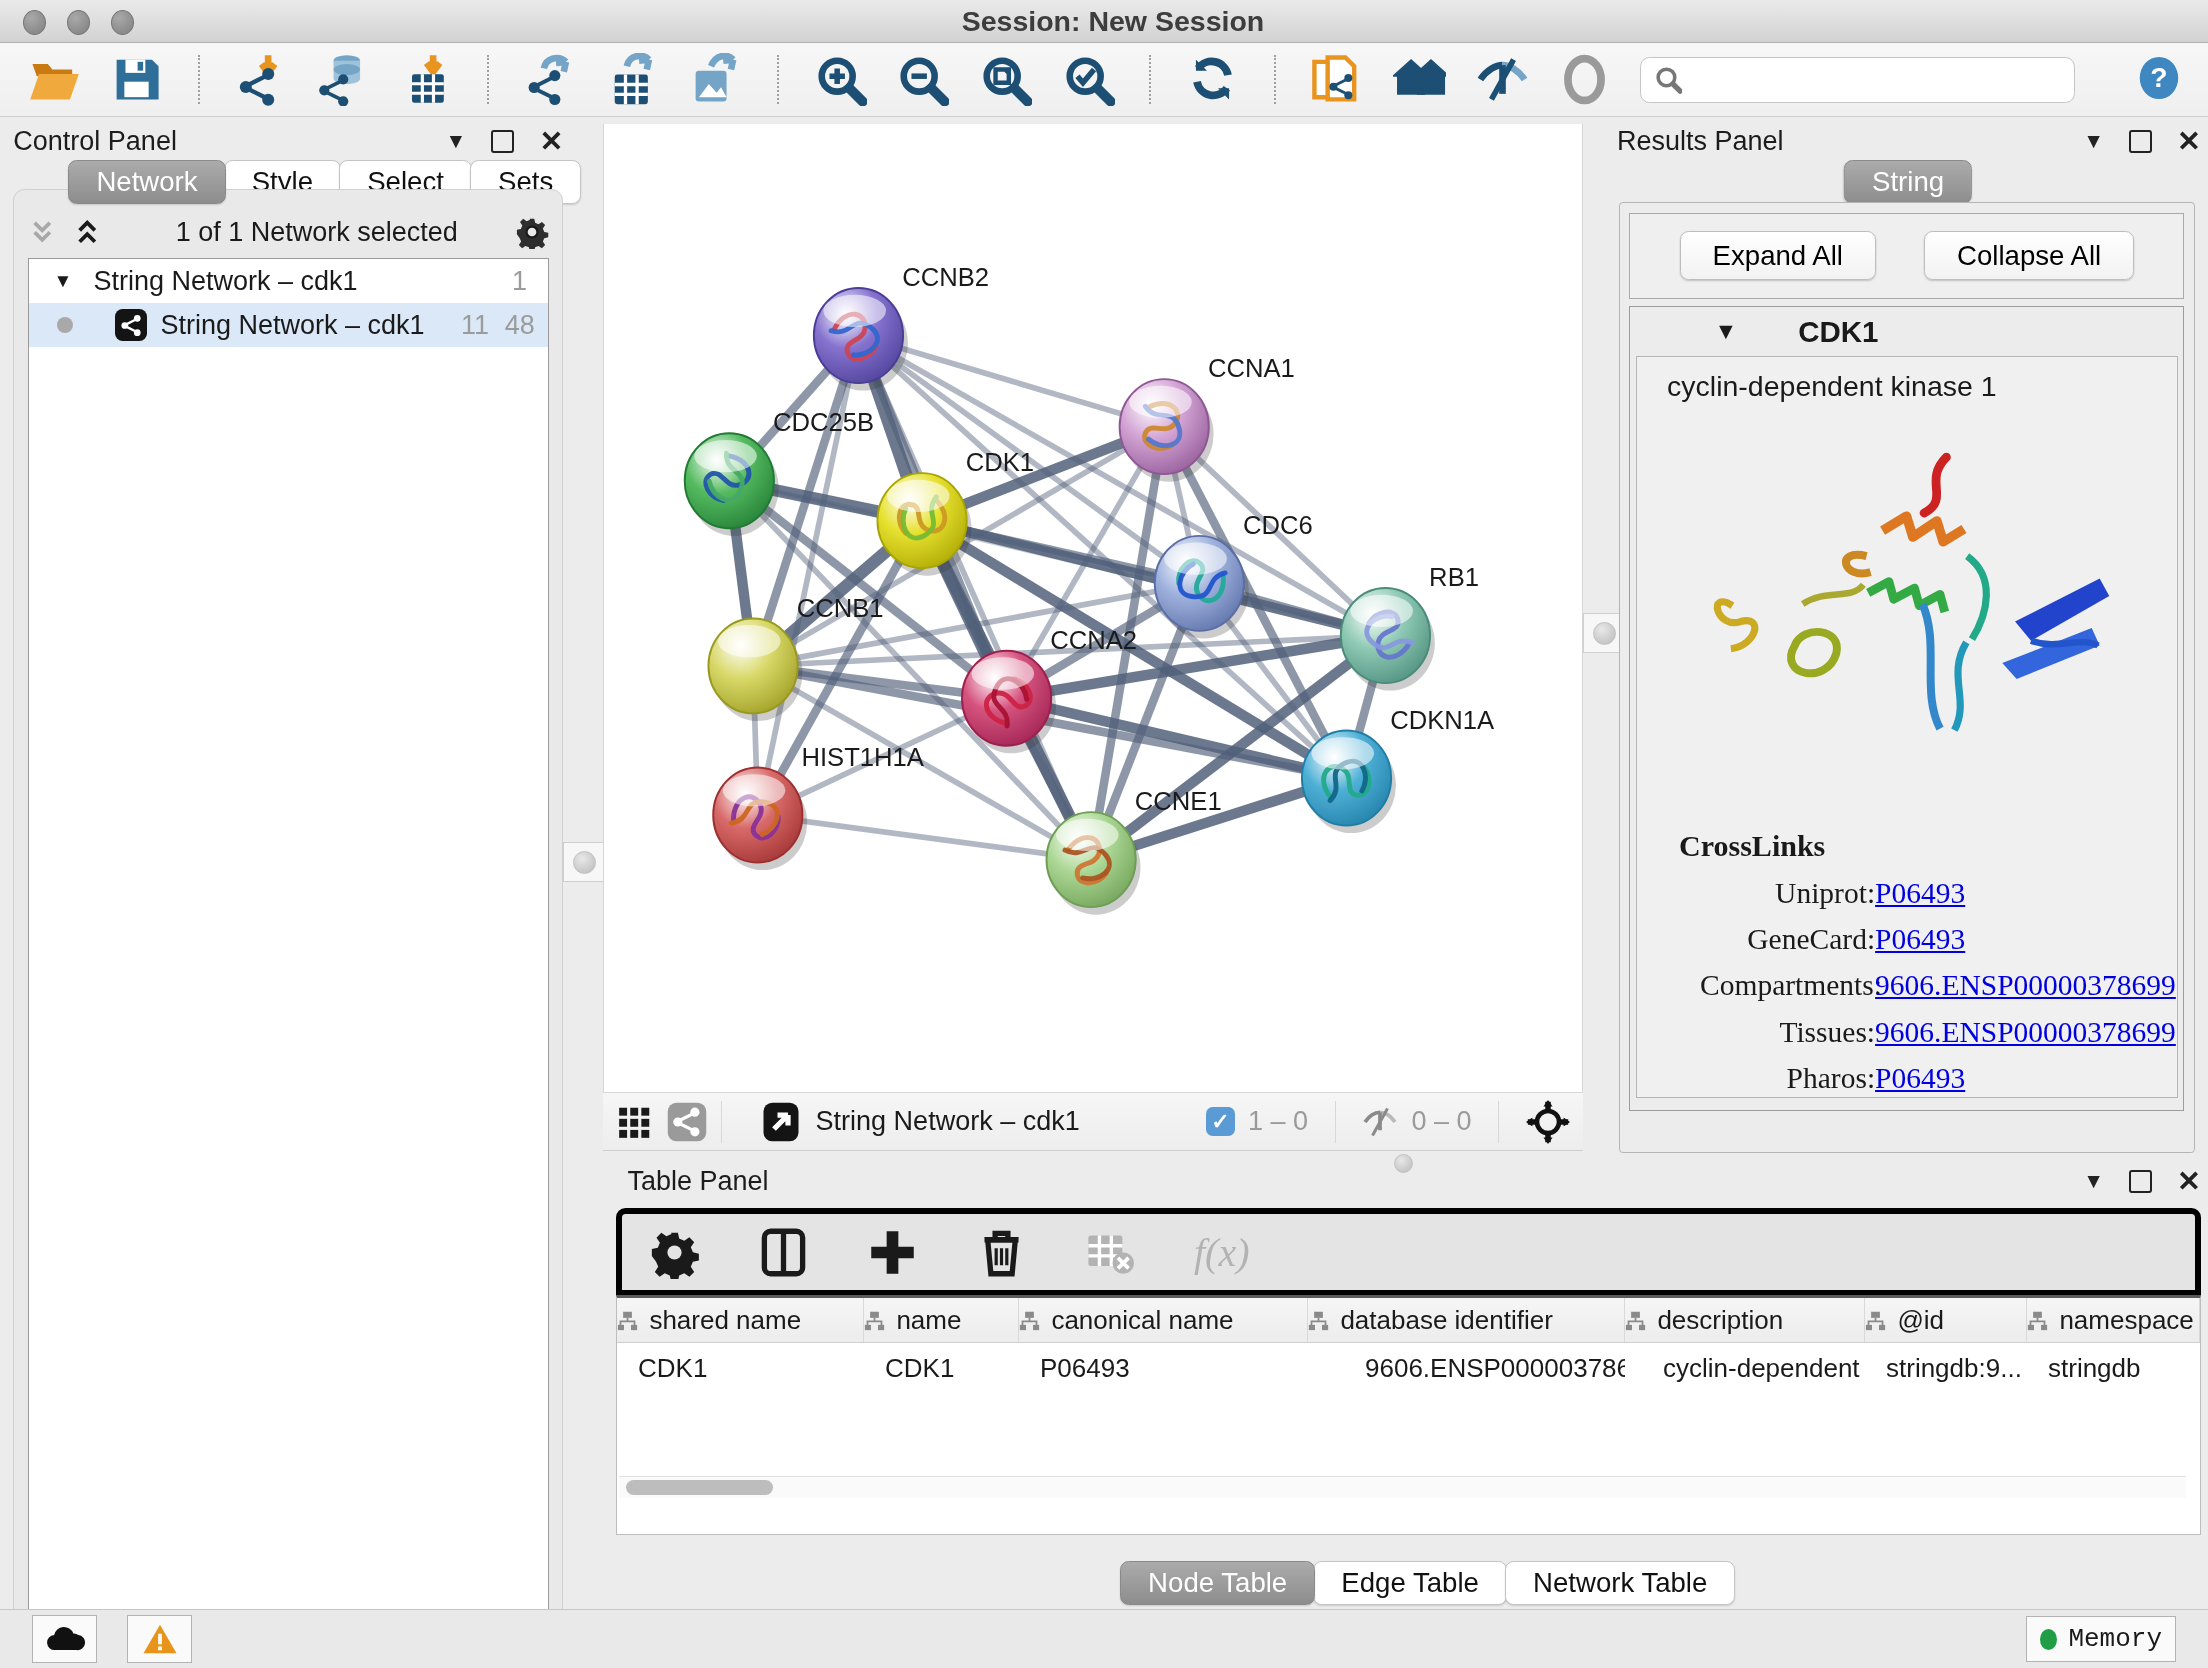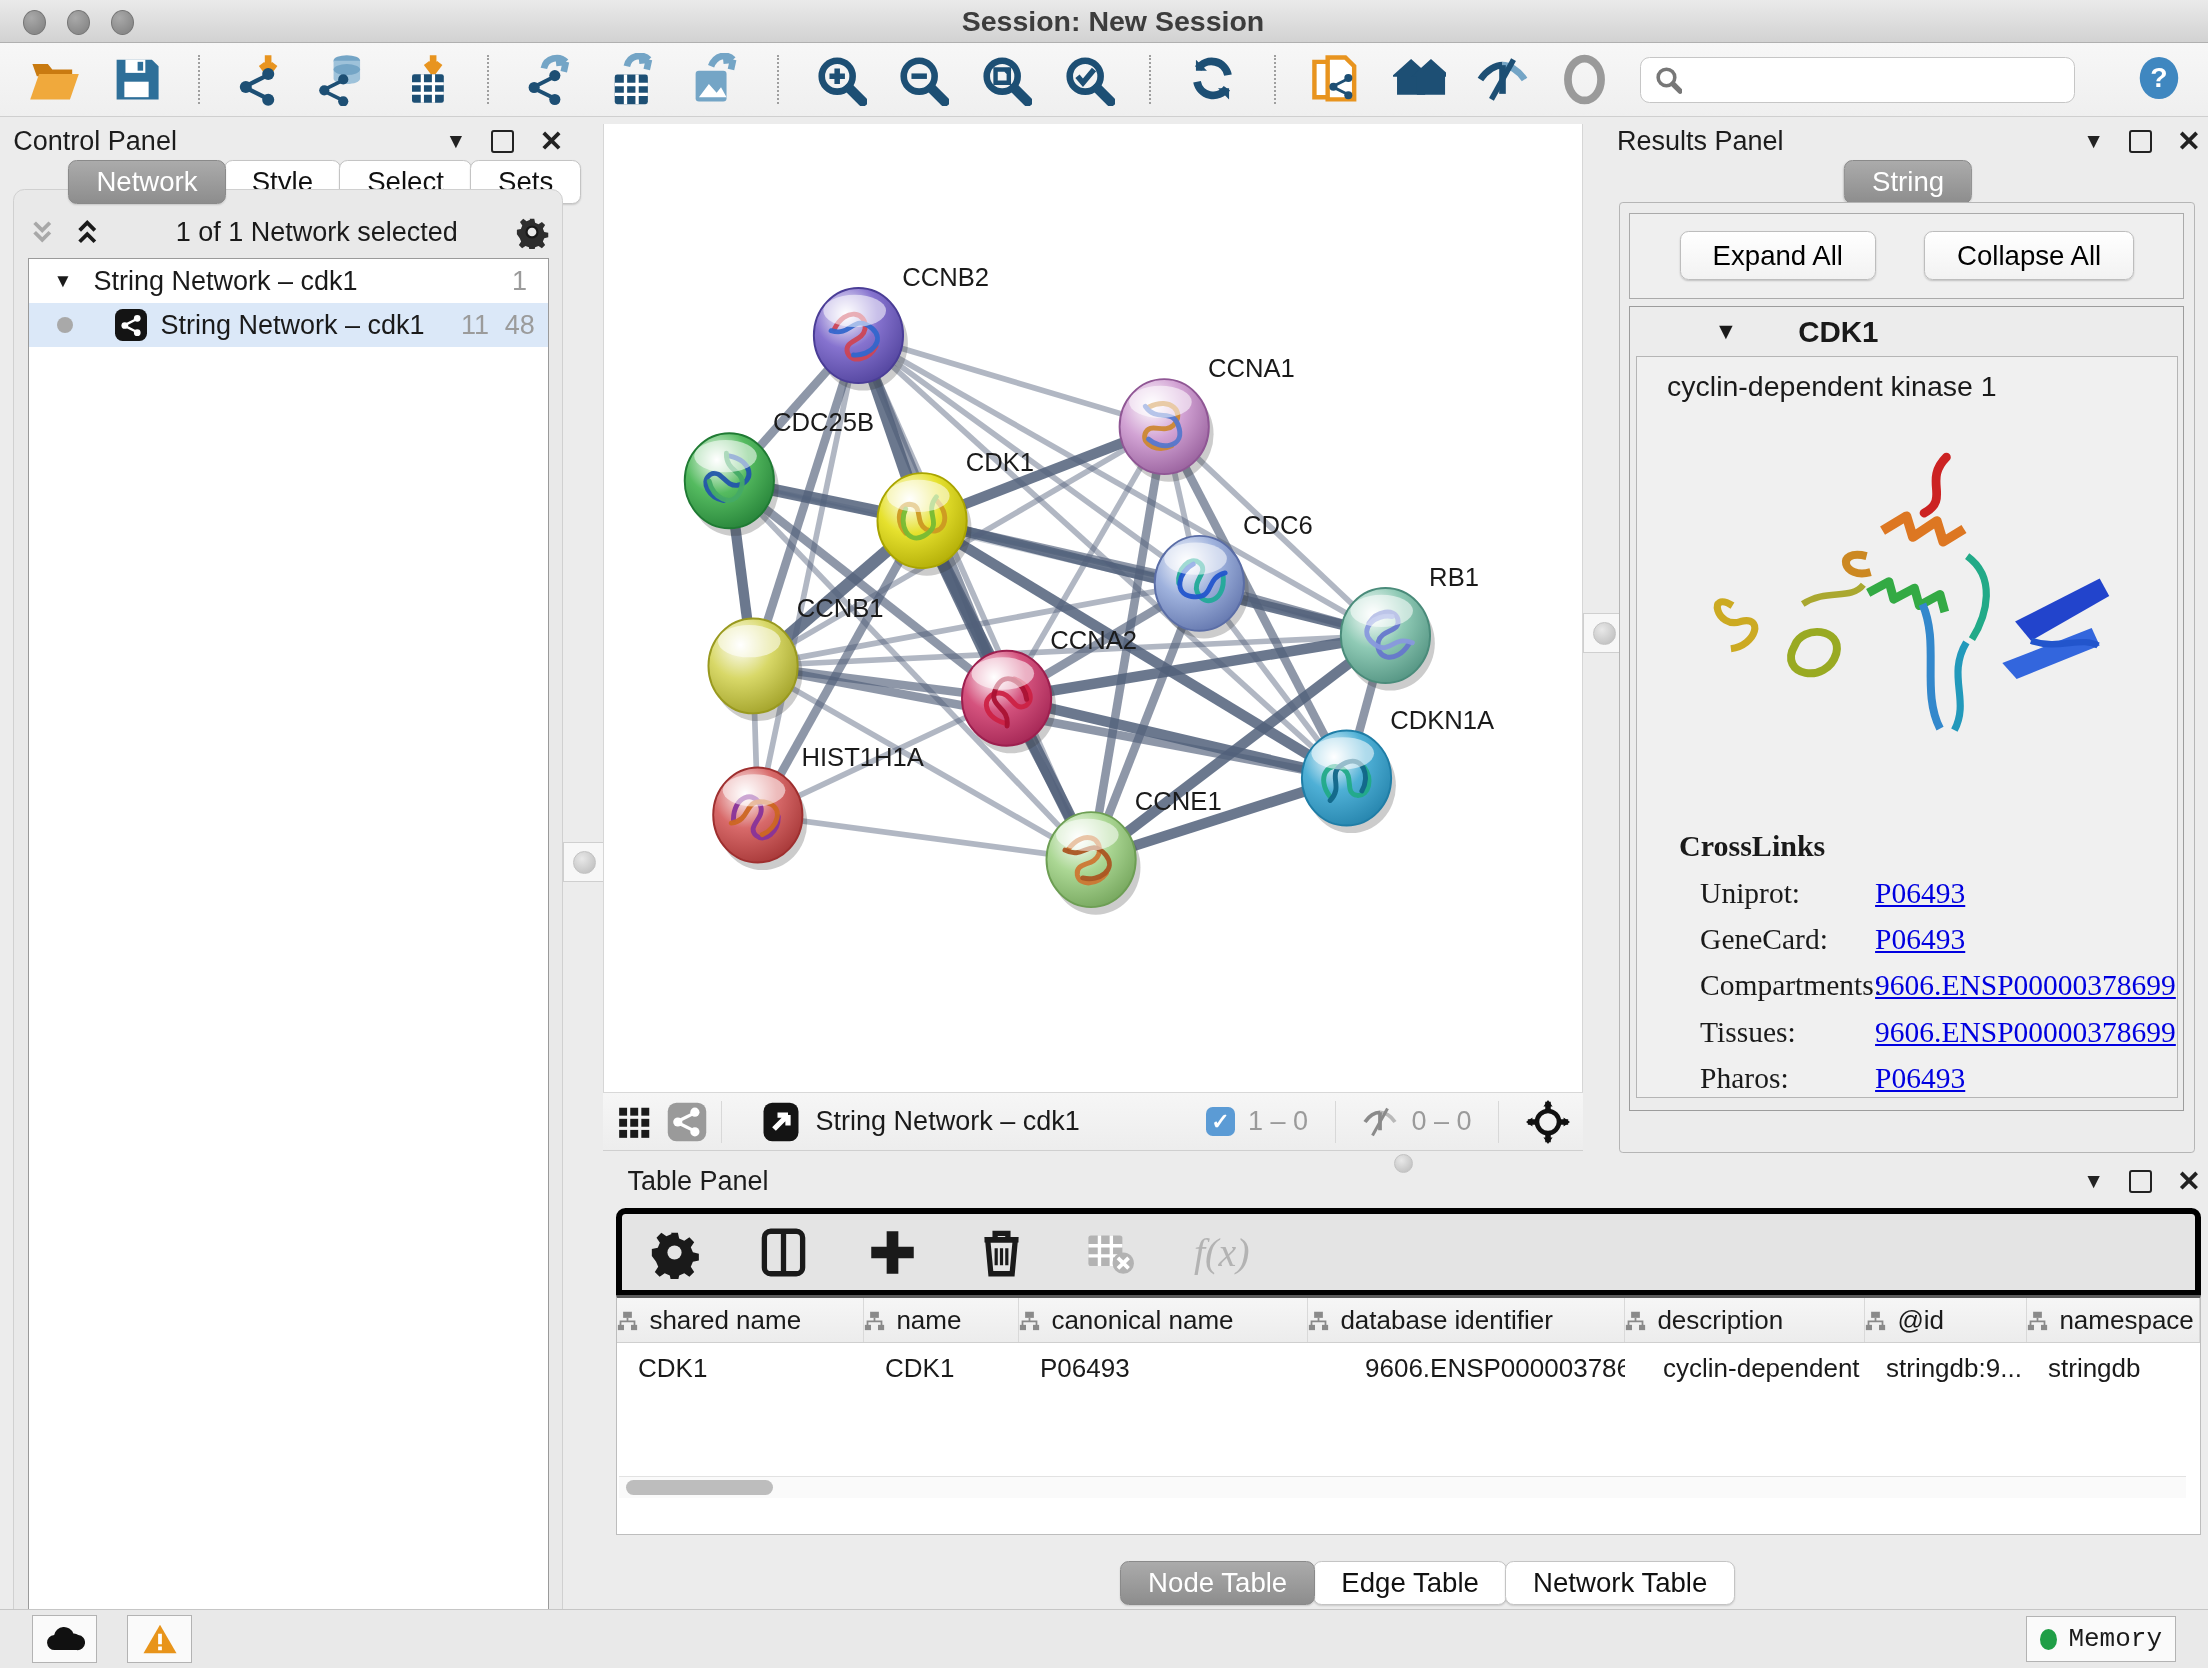--- a/index.html
+++ b/index.html
@@ -80,21 +80,21 @@
   #rp-entry{border:1.9px solid #9c9c9c;margin-top:7.6px;height:805px;background:#ececec;box-sizing:border-box;}
   #rp-entry-head{height:49px;display:flex;align-items:center;}
   #rp-entry-head .tri{margin-left:84px;font-size:23px;}
   #rp-entry-head .ename{margin-left:61px;font-size:29.5px;font-weight:bold;}
   #rp-entry-body{border:1.9px solid #b5b5b5;margin:0 5.7px 5.7px 5.7px;height:742px;background:#f0f0f0;box-sizing:border-box;overflow:hidden;}
   #rp-desc{font-size:28.5px;margin:13.3px 0 0 30px;}
   #rp-protein{display:block;margin:19px auto 0 auto;}
   #rp-cross{font-family:"Liberation Serif",serif;margin-top:27px;}
   #rp-cross .ct{font-size:30px;font-weight:bold;margin-left:42px;}
   .crow{display:flex;font-size:29.5px;margin:13.3px 0 0 63px;}
-  .crow .cl{width:175px;}
+  .crow .cl{width:175px;text-align:right;}
   .crow a{color:#0000e0;}
   
   #table-panel{position:absolute;left:616px;top:1164px;width:1585px;height:403px;}
   #tp-head{padding-left:11.4px;}
   #tp-toolbar{position:absolute;left:0;top:44px;width:100%;height:88px;background:#e4e4e4;border:6px solid #000000;
       border-radius:9.5px 9.5px 0 0;display:flex;align-items:center;gap:58px;padding-left:27px;box-sizing:border-box;}
   #tp-toolbar .tbtn{width:51px;height:51px;}
   .fx{font-family:"Liberation Serif",serif;font-style:italic;font-size:40px;color:#b3b3b3;}
   #tp-table{position:absolute;left:0;top:131px;width:100%;height:240px;background:#fff;border:1px solid #bdbdbd;
      border-top:3.8px solid #5a5a5a;box-sizing:border-box;overflow:hidden;}

